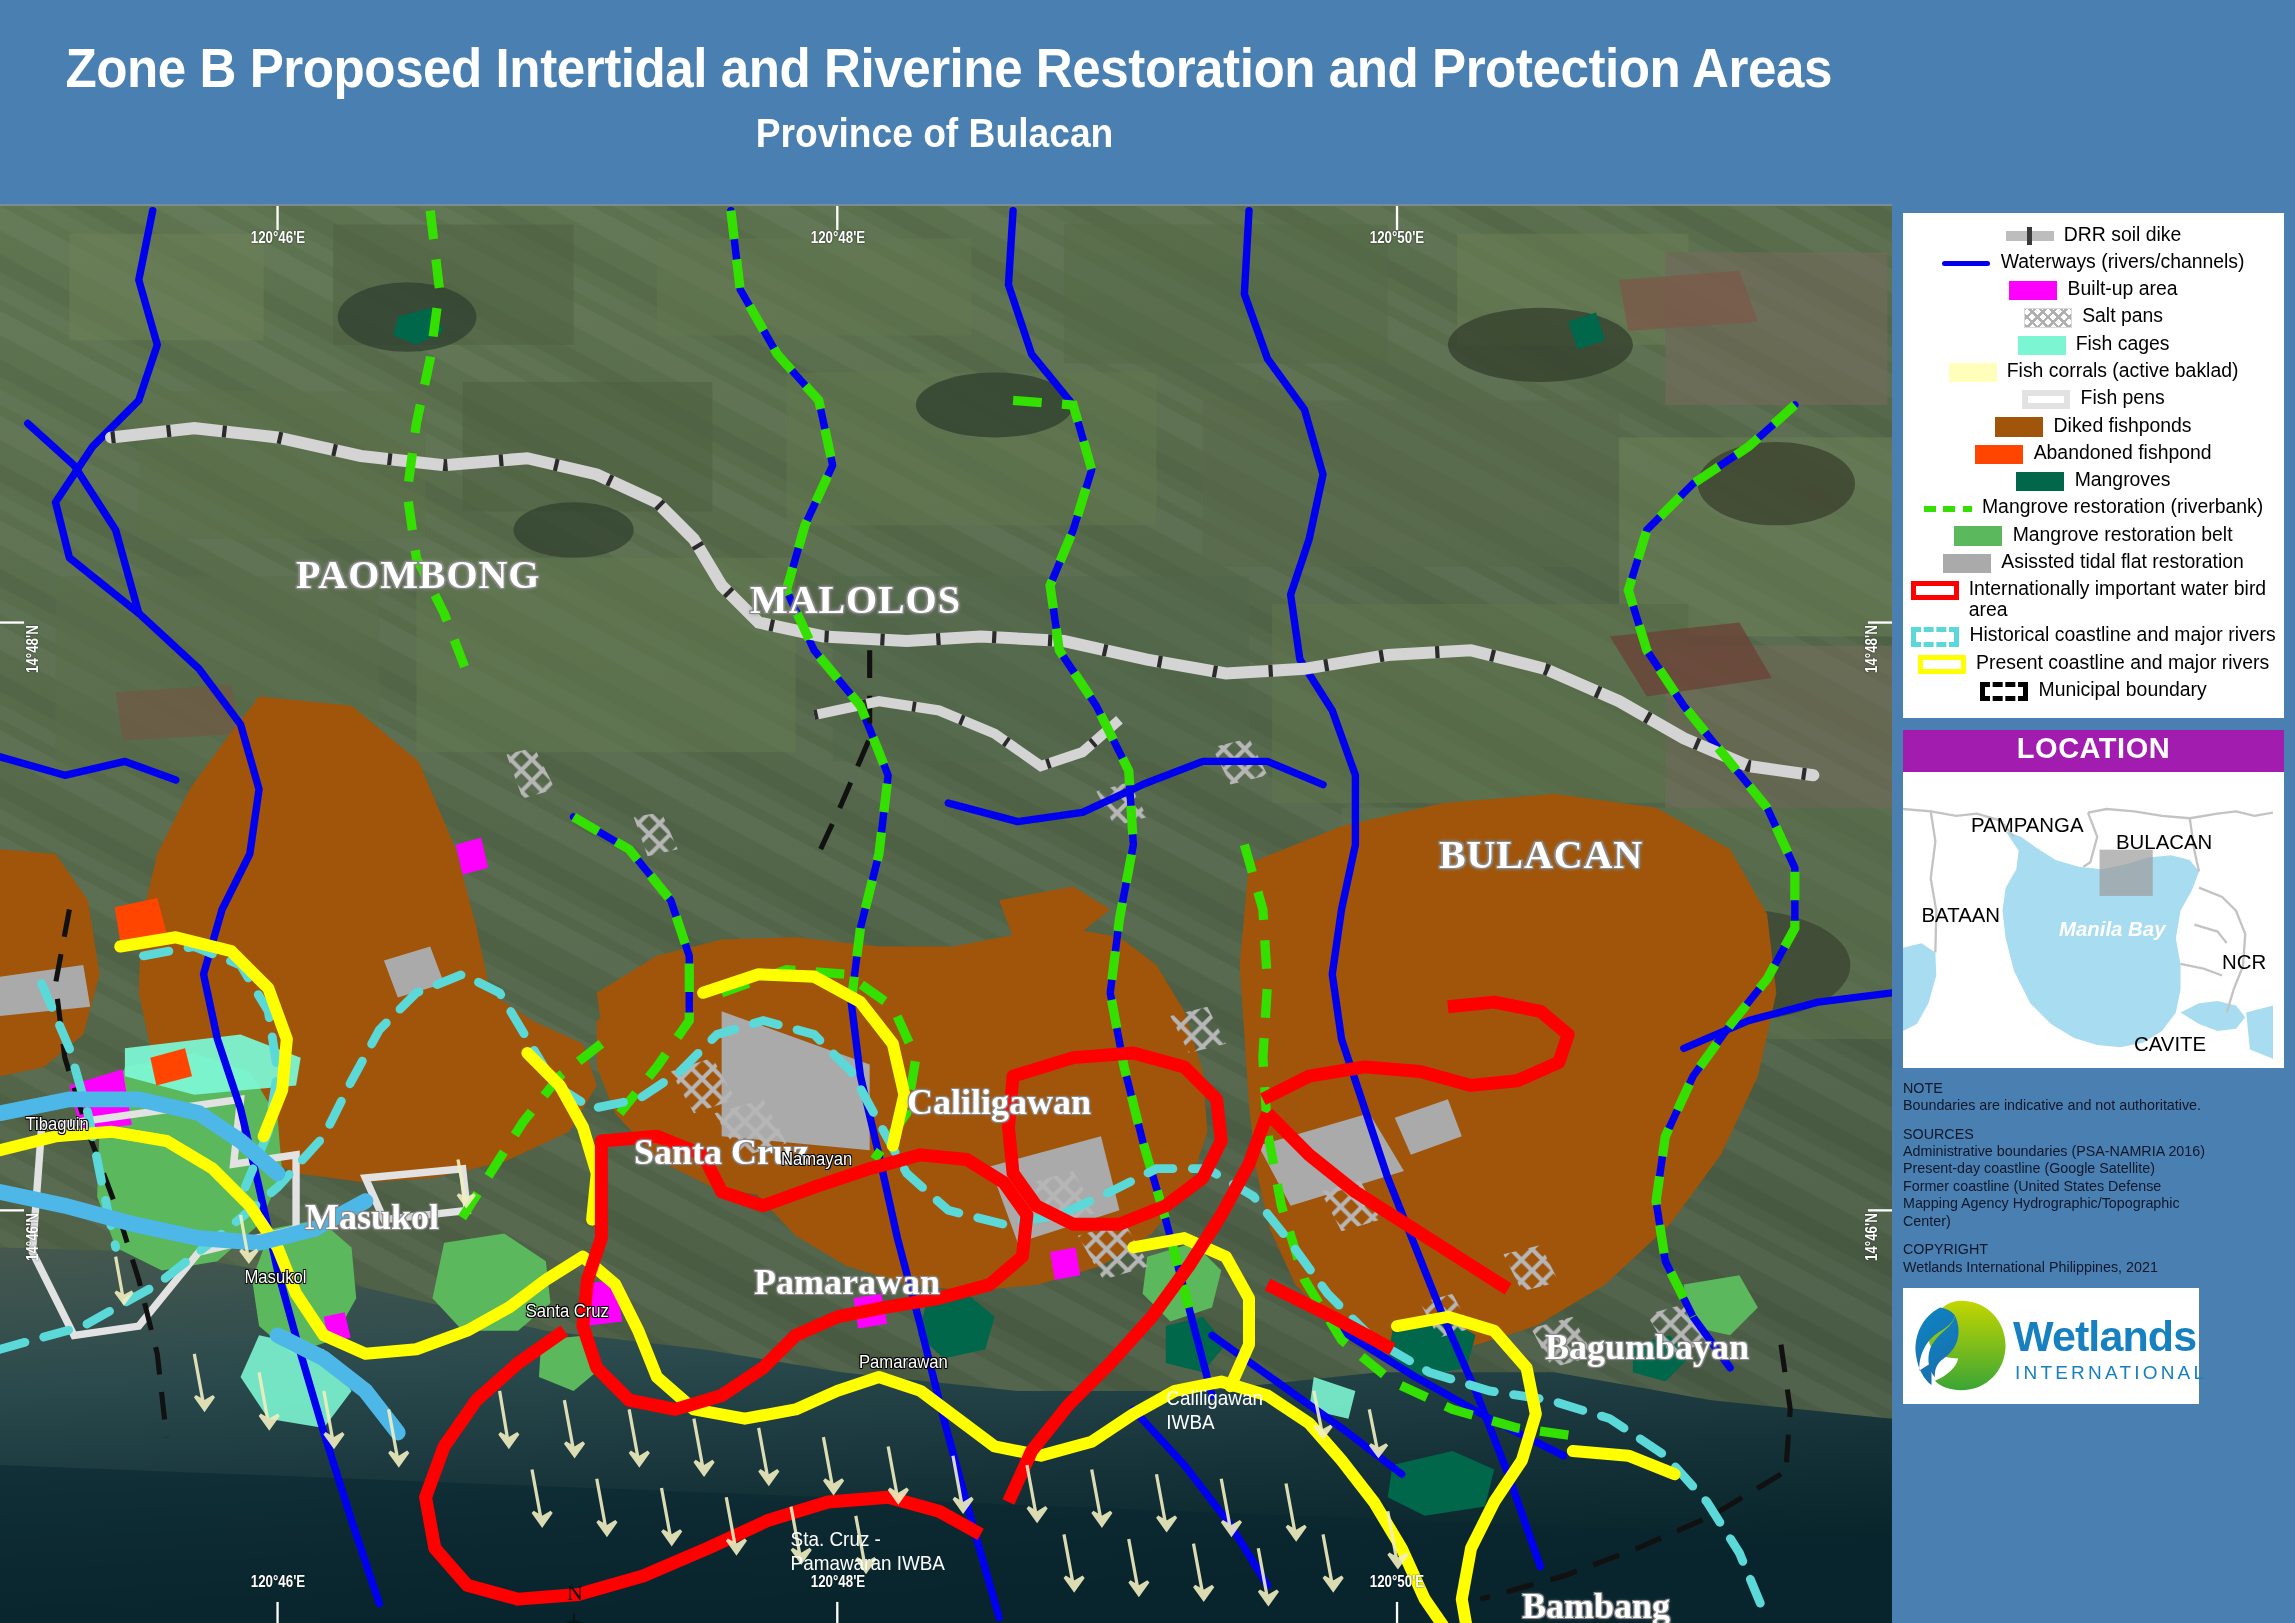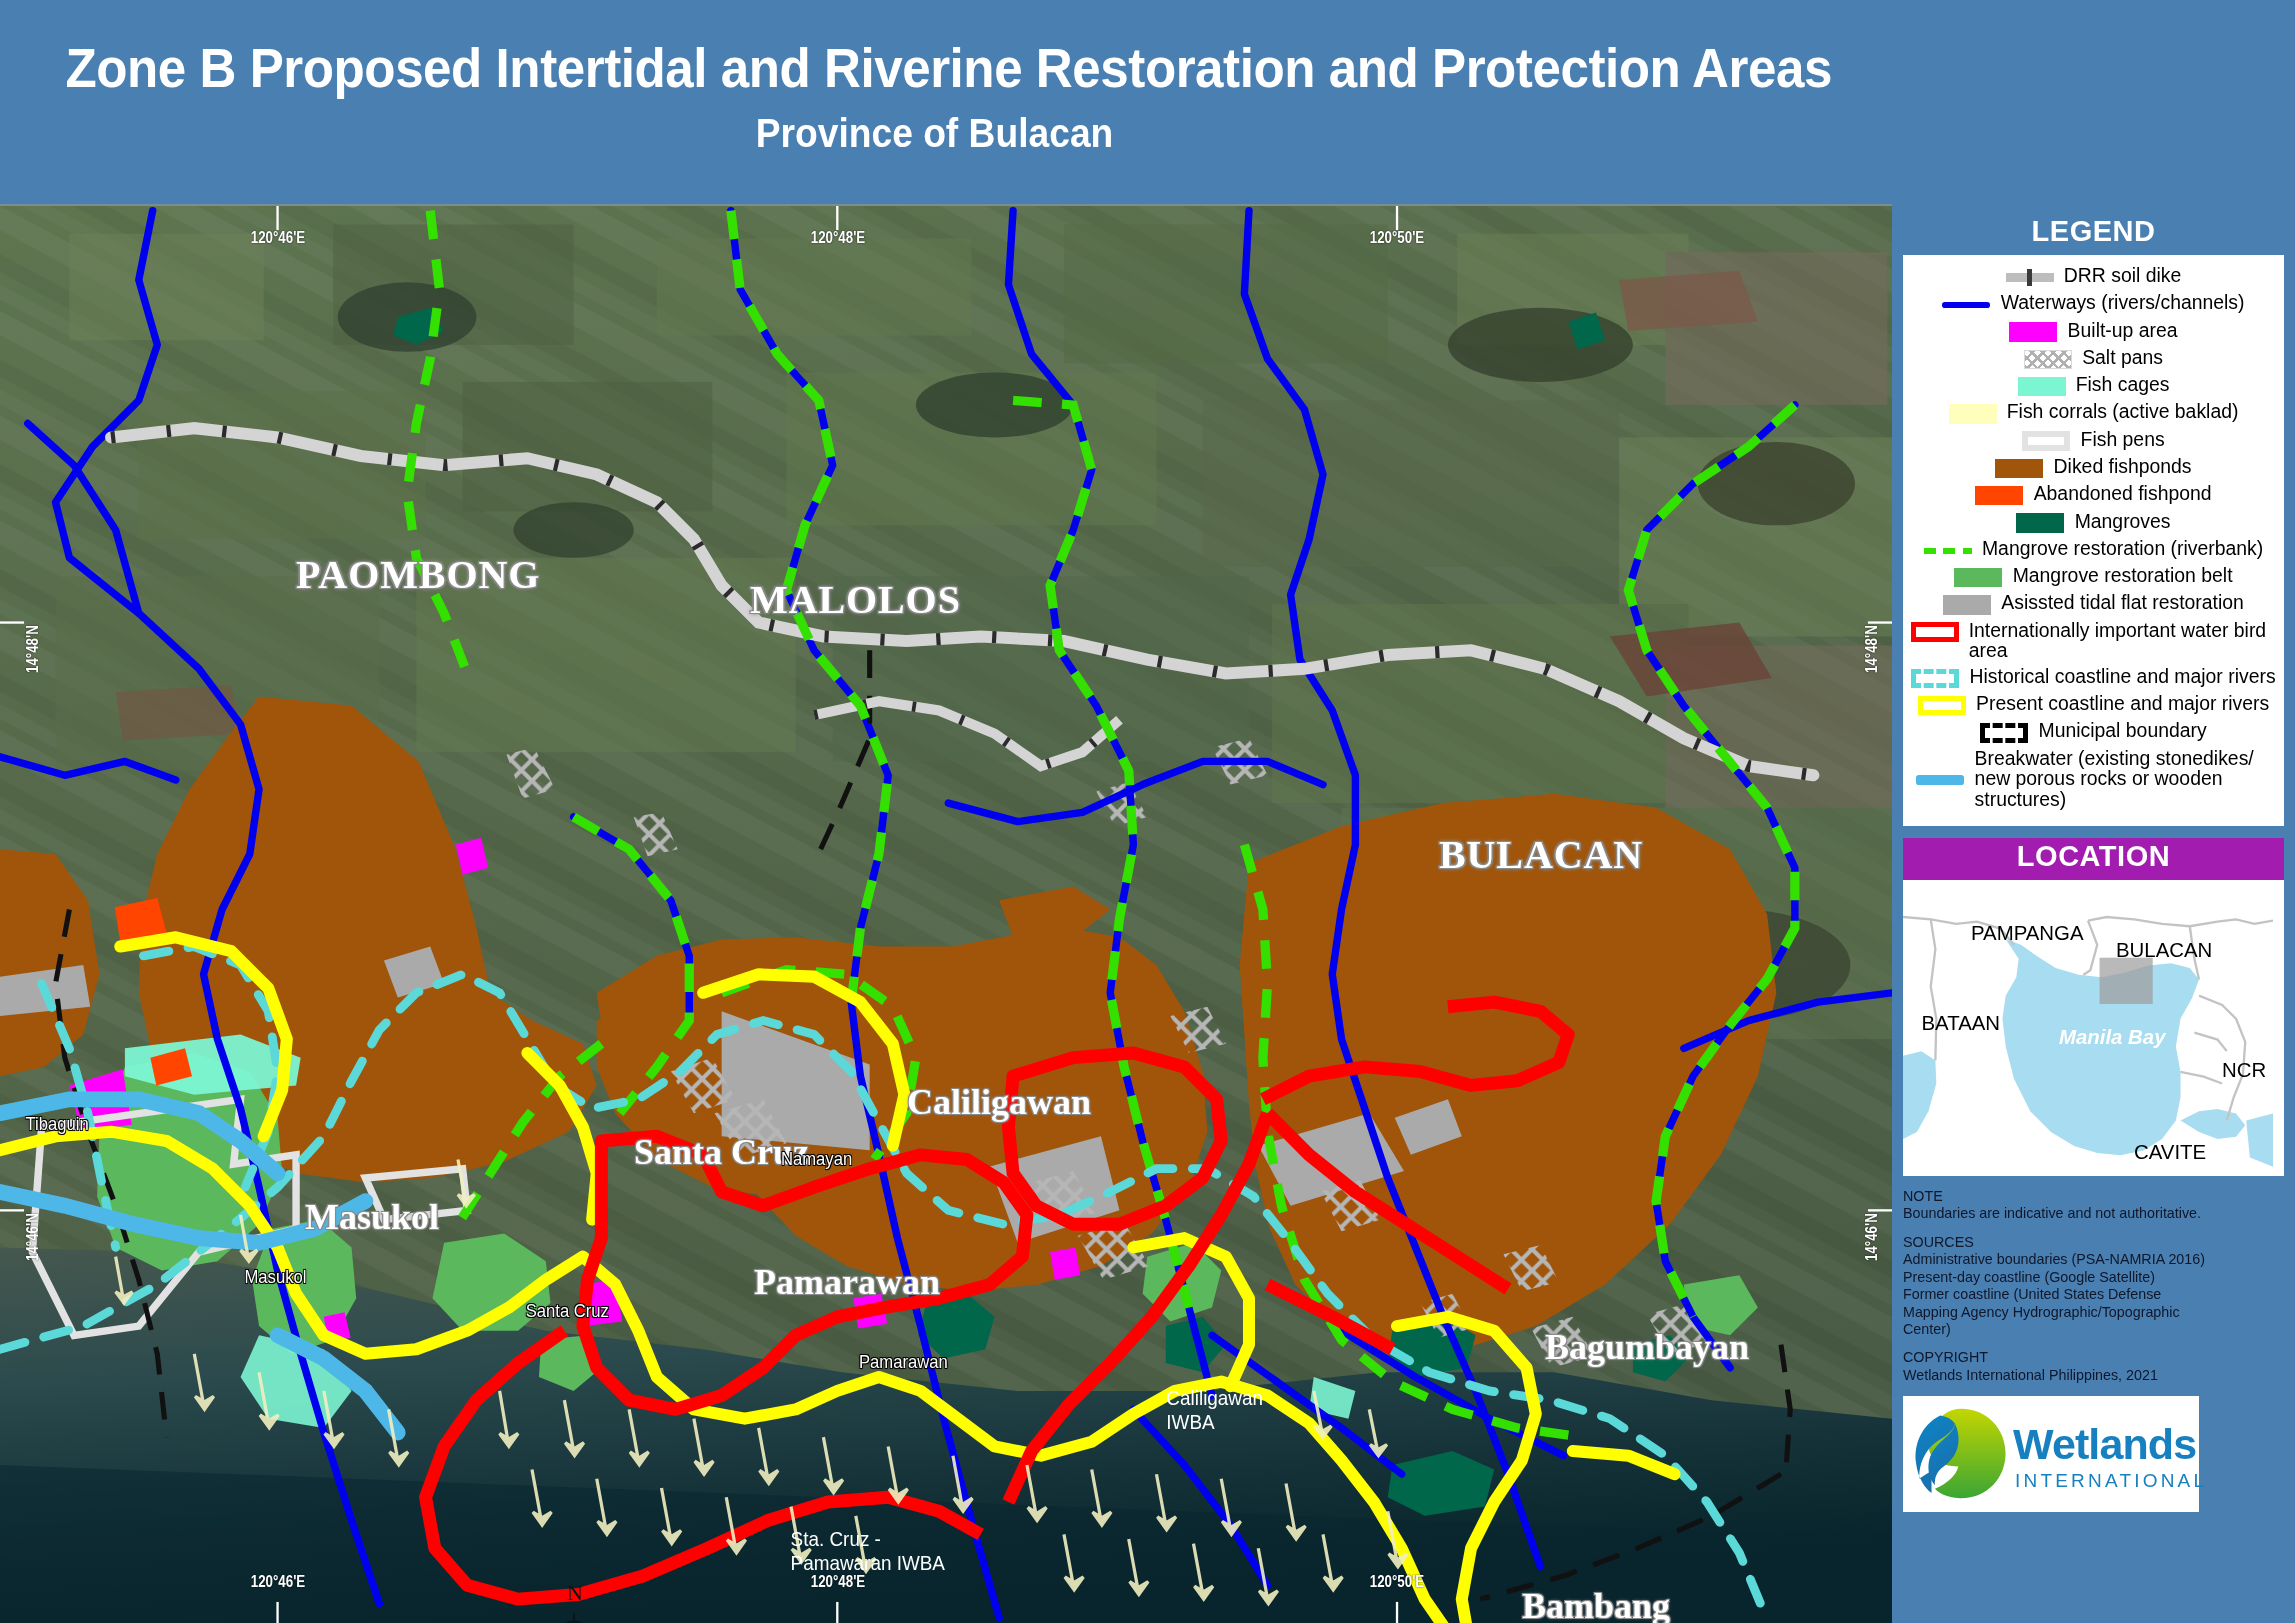--- a/index.html
+++ b/index.html
@@ -472,21 +472,20 @@
       <span class="compass-letter" style="left:46px; top:-19.4px;">N</span>
       
       
       
     </div>
 
   </div>
 
   <div id="right-panel">
 
-    <div class="panel-title">LEGEND</div>
     <div id="legend-box">
 
       <div class="legend-row">
         <div class="legend-sym">
             <div class="sym-dike"></div>
           </div>
         <div class="legend-txt">DRR soil dike</div>
       </div>
 
       <div class="legend-row">
@@ -594,26 +593,20 @@
         <div class="legend-txt">Present coastline and major rivers</div>
       </div>
 
       <div class="legend-row">
         <div class="legend-sym">
           <div class="sym-dashbox" style="border:5.1px dashed #000000;"></div>
         </div>
         <div class="legend-txt">Municipal boundary</div>
       </div>
 
-      <div class="legend-row" style="align-items:center;">
-        <div class="legend-sym" style="height:18.5px;">
-            <div class="sym-line" style="background:#4DB8E8; height:10.2px; top:4.2px;"></div>
-          </div>
-        <div class="legend-txt" style="max-width:296px;">Breakwater  (existing stonedikes/ new porous rocks or wooden structures)</div>
-      </div>
 
     </div>
 
     <div id="location-box">
       <div class="panel-title">LOCATION</div>
       <div id="loc-inner">
         <svg viewBox="0 0 800 640" width="370" height="296" preserveAspectRatio="none">
           <rect x="0" y="0" width="800" height="640" fill="#ffffff"></rect>
 
           <path d="M222,128 L250,170 L245,210 L222,250 L215,300 L222,360 L240,430 L275,500 L320,545

